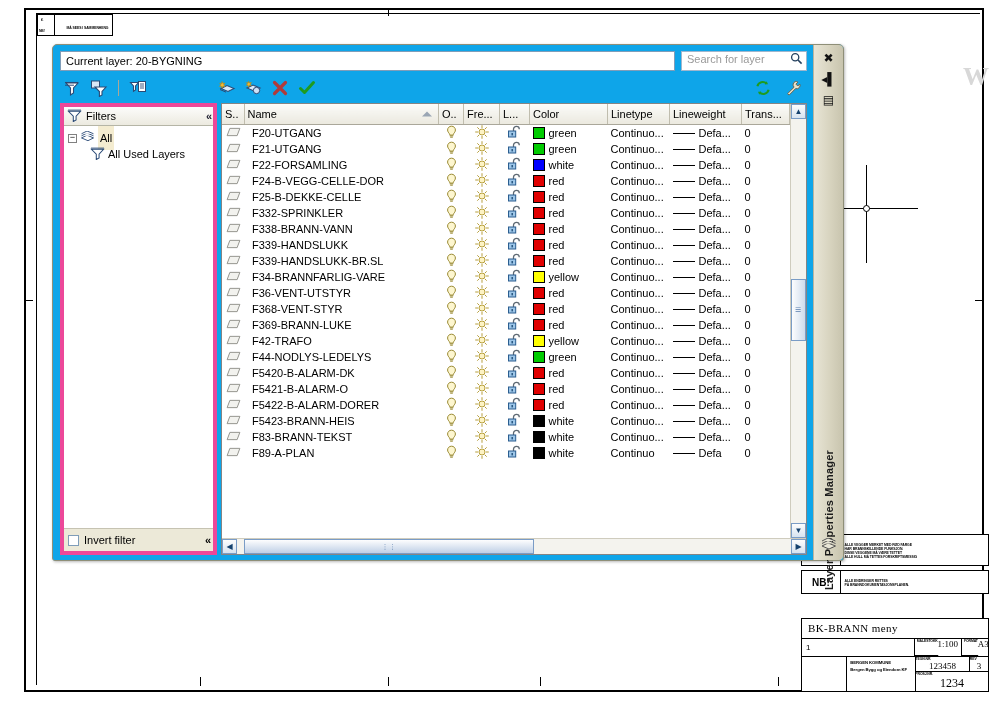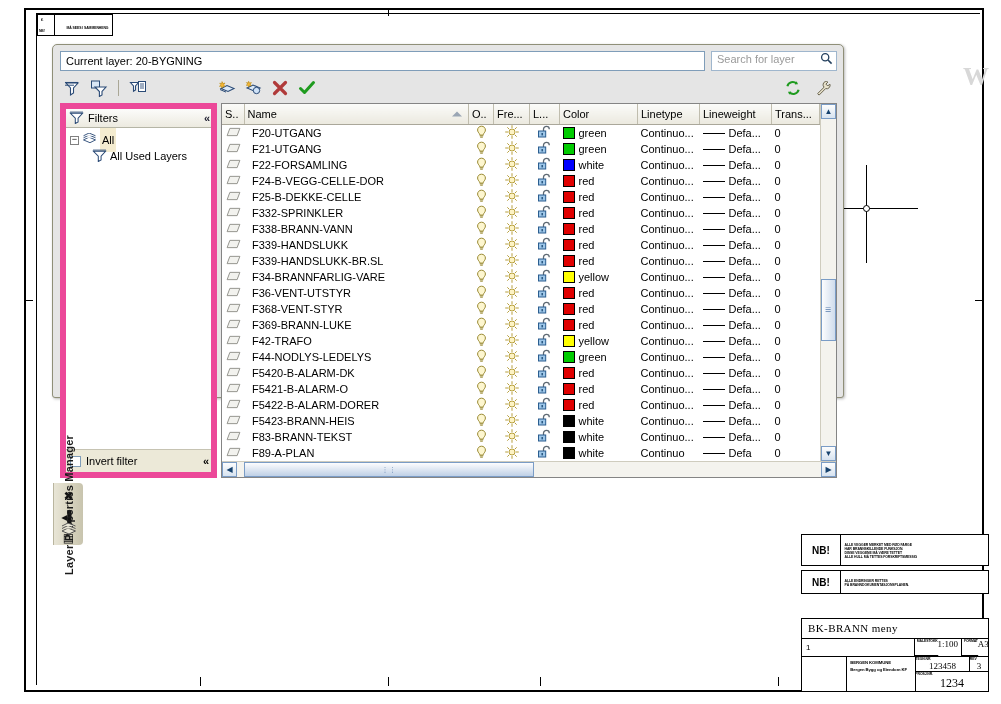--- a/index.html
+++ b/index.html
@@ -112,29 +112,28 @@
   }
   .wlogo {
     position:absolute; right:12px; top:62px;
     font-size: 26px; color:#d8d8d8; font-weight:700;
     font-family:"Liberation Serif", serif;
   }
 
   
   .palette {
     position: absolute; left: 52px; top: 44px;
-    width: 792px; height: 354px;
-    background: #e5e5e5;
+    width: 792px; height: 517px;
+    background: #0ea5e9;
     border: 1px solid #8f8f78;
     border-radius: 5px 5px 3px 3px;
     box-sizing: border-box;
     box-shadow: 1px 1px 3px rgba(0,0,0,0.28);
     display: flex;
     font-size: 11px;
-    flex-direction: column;
   }
   .palette-body {
     flex: 1;
     margin: 6px 0 5px 7px;
     display: flex; flex-direction: column;
     min-width: 0;
   }
   .palette-grip {
     width: 29px;
     background: linear-gradient(to right,#e8e5d6,#d6d2bd 60%,#c8c4ae);
@@ -183,21 +182,21 @@
   .tb-spacer { width: 58px; }
   .tb-right { margin-left:auto; display:flex; align-items:center; gap:6px; padding-right:2px;}
 
   
   .split { flex:1; display:flex; gap:4px; margin-right:6px; min-height:0; }
 
   .filters-pane {
     width: 157px;
     display:flex; flex-direction:column;
     background:#fff;
-    border:6px solid #ec4899;
+    border:4px solid #ec4899;
     box-sizing:border-box;
   }
   .filters-head {
     height: 18px; background: linear-gradient(to bottom,#fcfcfb,#eceae0);
     border-bottom:1px solid #b5b5a6;
     display:flex; align-items:center; padding:0 3px;
     font-size:11px; gap:4px;
   }
   .filters-head .chev { margin-left:auto; font-size:11px; color:#223; letter-spacing:-2px; font-weight:bold;}
   .tree { flex:1; padding:4px 3px 0 4px; overflow:hidden; background:#fff;}

